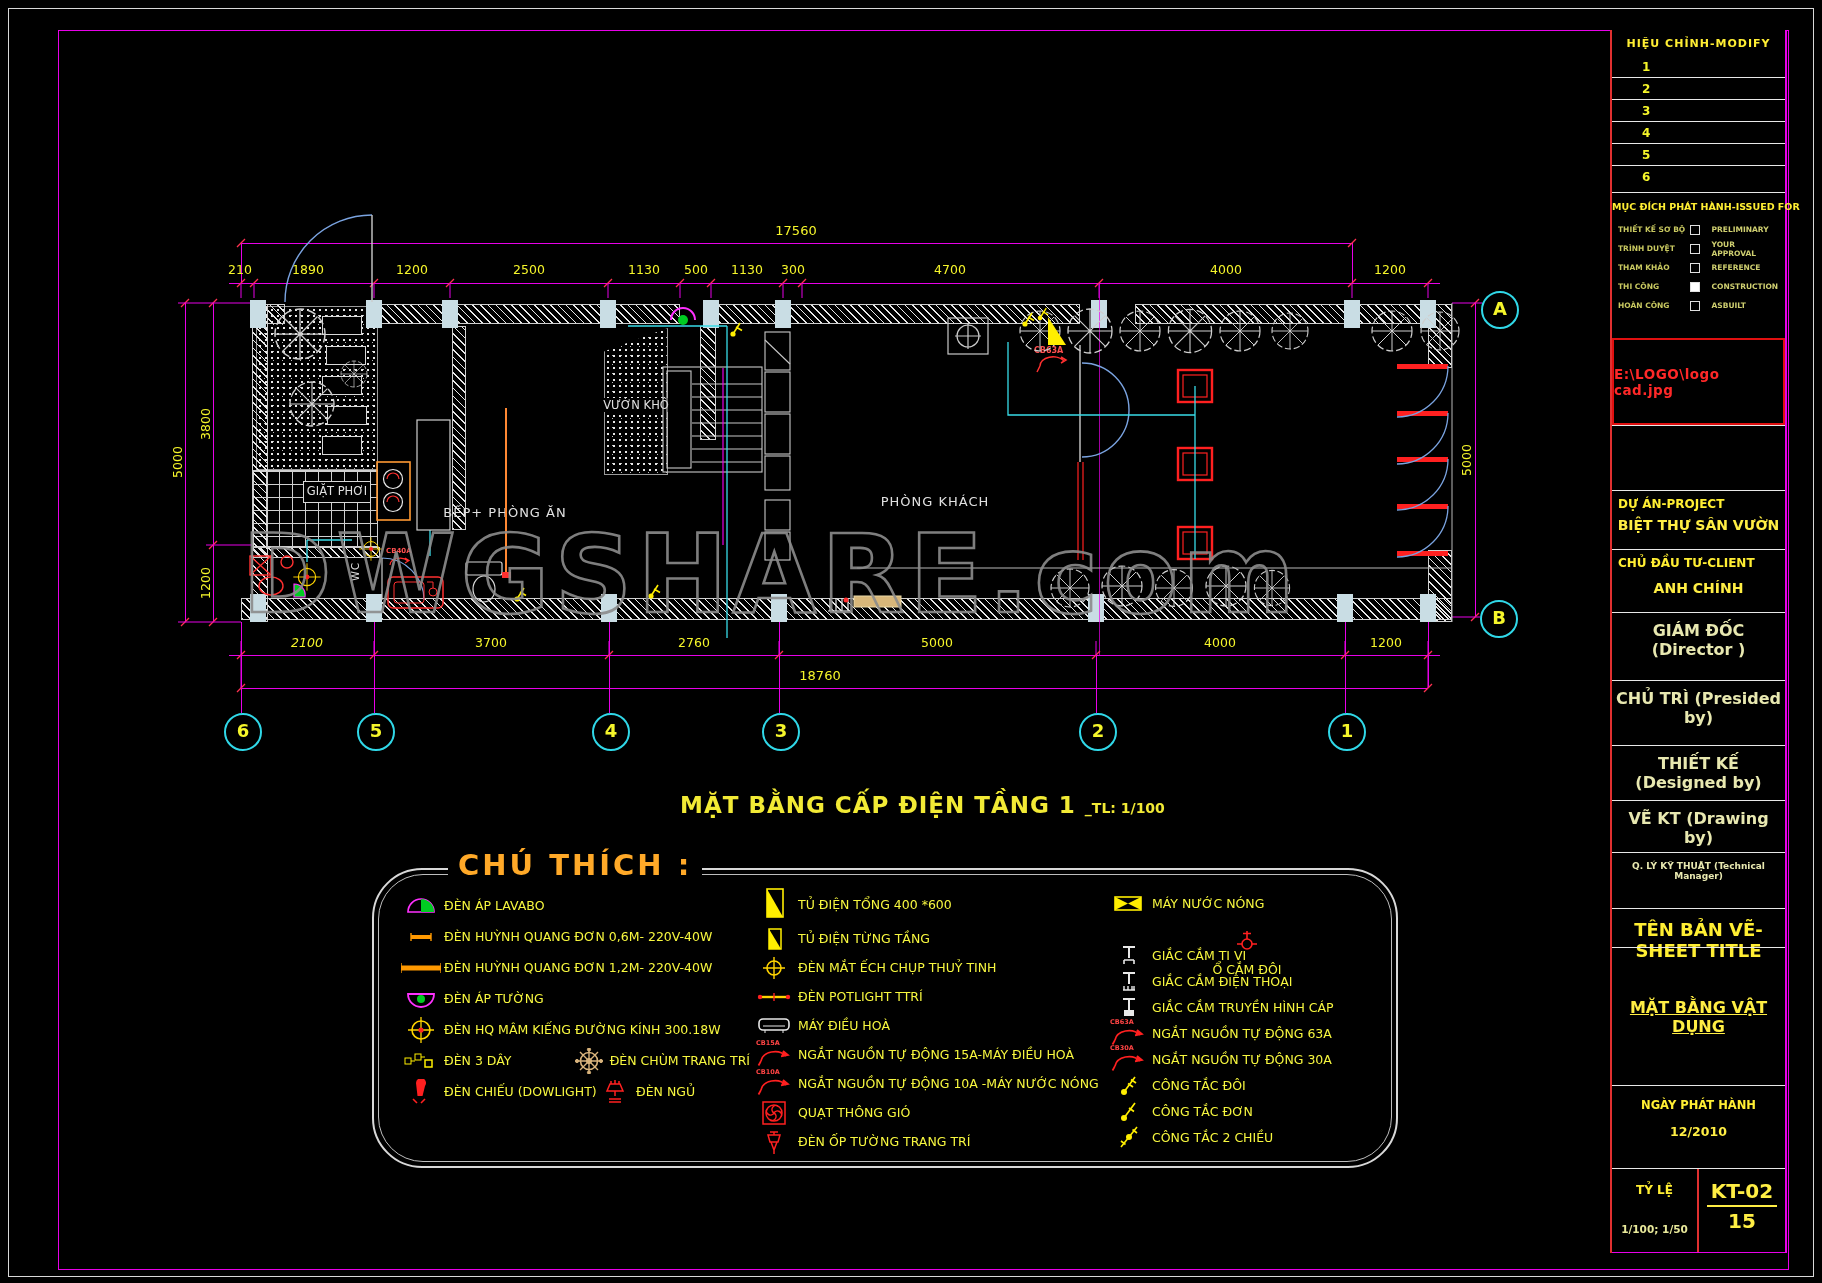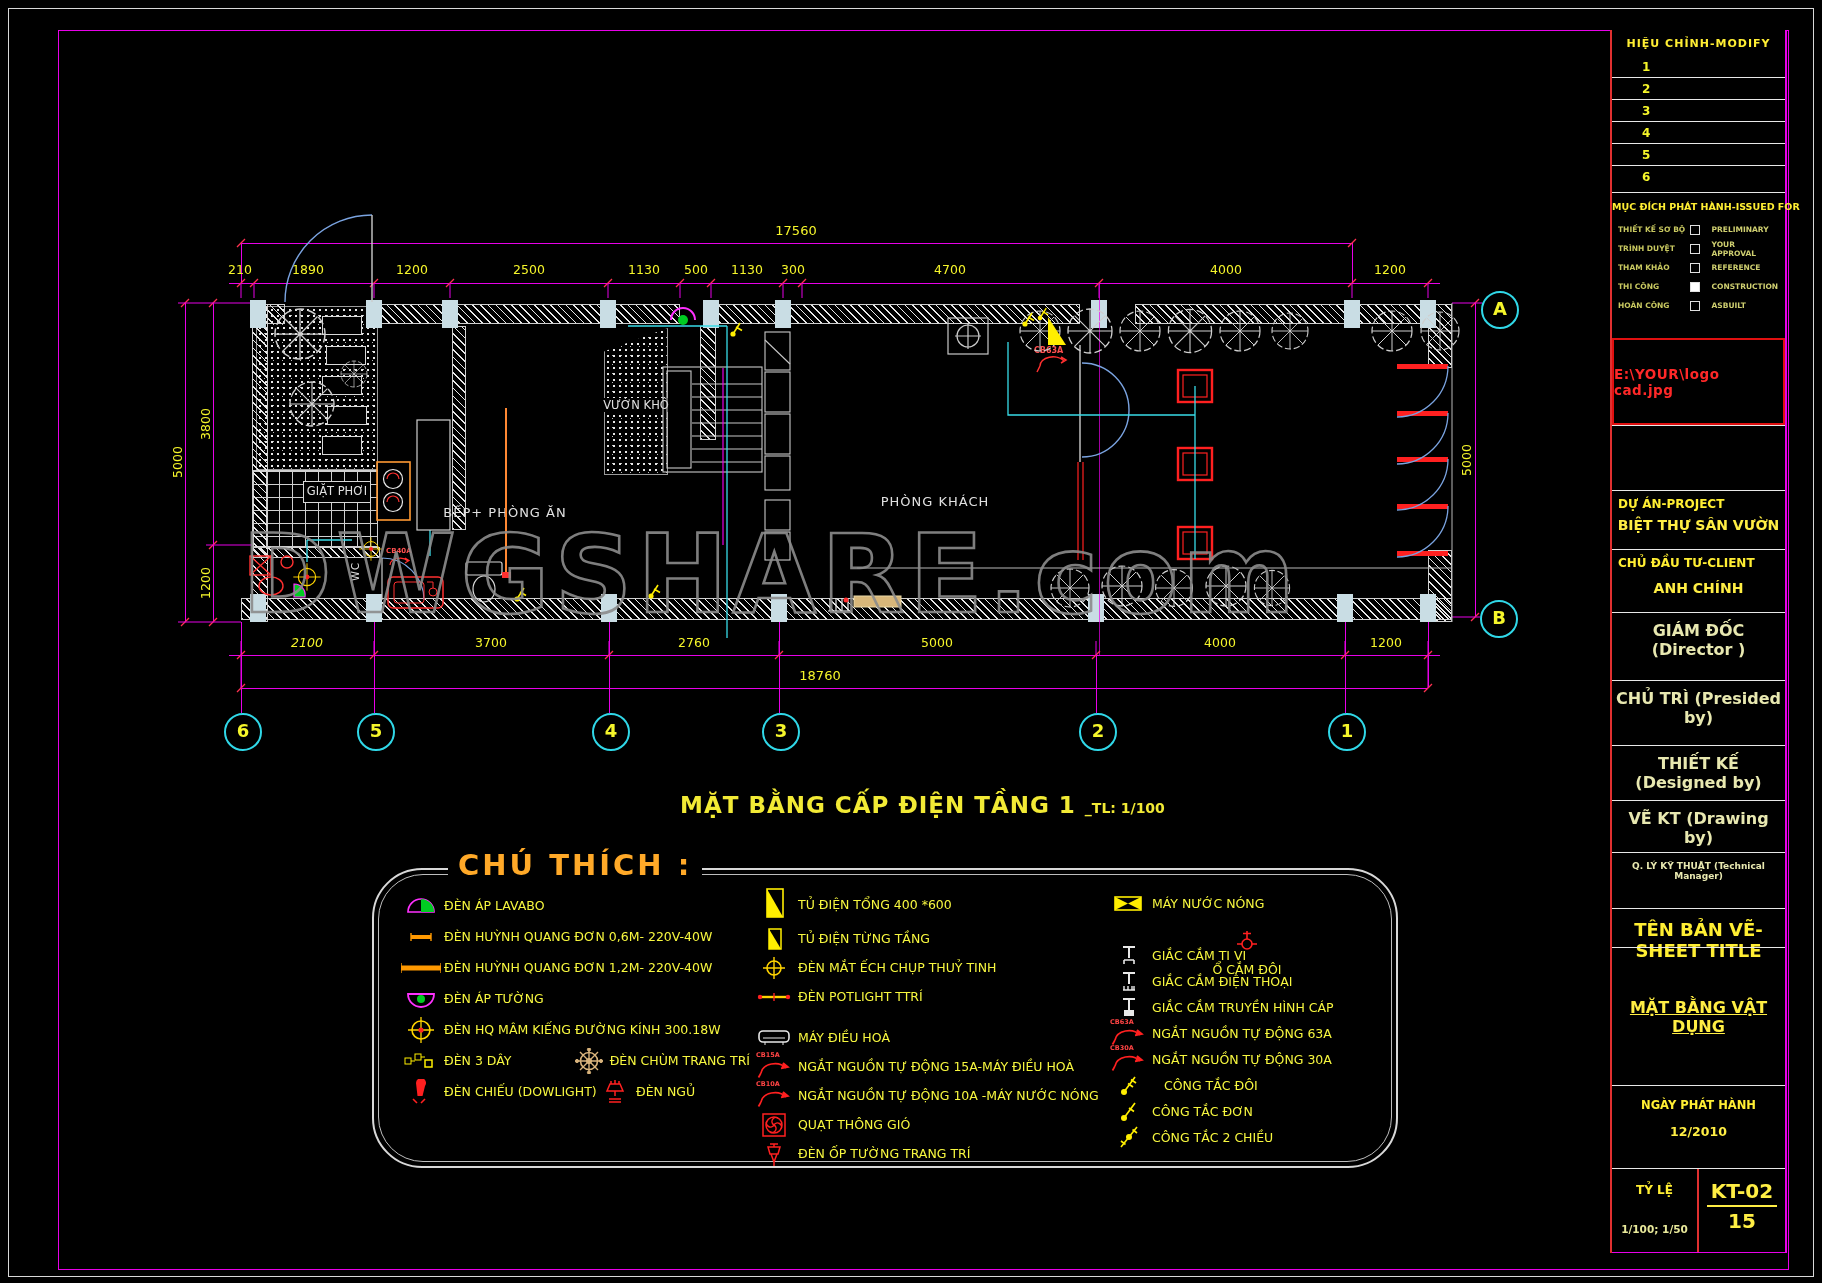--- a/index.html
+++ b/index.html
@@ -560,21 +560,21 @@
       <span class="lbl">ĐÈN MẮT ẾCH CHỤP THUỶ TINH</span>
     </div>
     <div class="lrow" style="height:29px;">
       <span class="sym">
           <svg width="38" height="26">
             <use href="#i-pot"></use>
           </svg>
         </span>
       <span class="lbl">ĐÈN POTLIGHT TTRÍ</span>
     </div>
-    <div class="lrow" style="height:29px;margin-top:12px;">
+    <div class="lrow" style="height:29px;">
       <span class="sym">
           <svg width="38" height="26">
             <use href="#i-ac"></use>
           </svg>
         </span>
       <span class="lbl">MÁY ĐIỀU HOÀ</span>
     </div>
     <div class="lrow" style="height:29px;">
       <span class="sym">
           <span class="cbtag">CB15A</span>
@@ -663,21 +663,21 @@
     </div>
     <div class="lrow" style="height:26px;">
       <span class="sym">
           <span class="cbtag">CB30A</span>
           <svg width="36" height="24">
             <use href="#i-cb"></use>
           </svg>
         </span>
       <span class="lbl">NGẮT NGUỒN TỰ ĐỘNG 30A</span>
     </div>
-    <div class="lrow" style="height:26px;gap:12px;">
+    <div class="lrow" style="height:26px;">
       <span class="sym">
           <svg width="36" height="26">
             <use href="#i-sw2"></use>
           </svg>
         </span>
       <span class="lbl">CÔNG TẮC ĐÔI</span>
     </div>
     <div class="lrow" style="height:26px;">
       <span class="sym">
           <svg width="36" height="26">
@@ -735,21 +735,21 @@
         </div>
         <div class="iss-row">
           <span class="iss-vi">HOÀN CÔNG</span>
           <span class="chk"></span>
           <span class="iss-en">ASBUILT</span>
         </div>
       </div>
     </div>
 
     <div class="logo-box" style="top:308px;height:87px;">
-      <span class="logo-txt">E:\YOUR\logo cad.jpg</span>
+      <span class="logo-txt">E:\LOGO\logo cad.jpg</span>
     </div>
 
     <div class="tb-sec" style="top:395px;height:65px;"></div>
 
     <div class="tb-sec" style="top:460px;height:59px;">
       <div class="sec-lab">DỰ ÁN-PROJECT</div>
       <div class="sec-val" style="margin-top:6px;">BIỆT THỰ SÂN VƯỜN</div>
     </div>
 
     <div class="tb-sec" style="top:519px;height:63px;">

